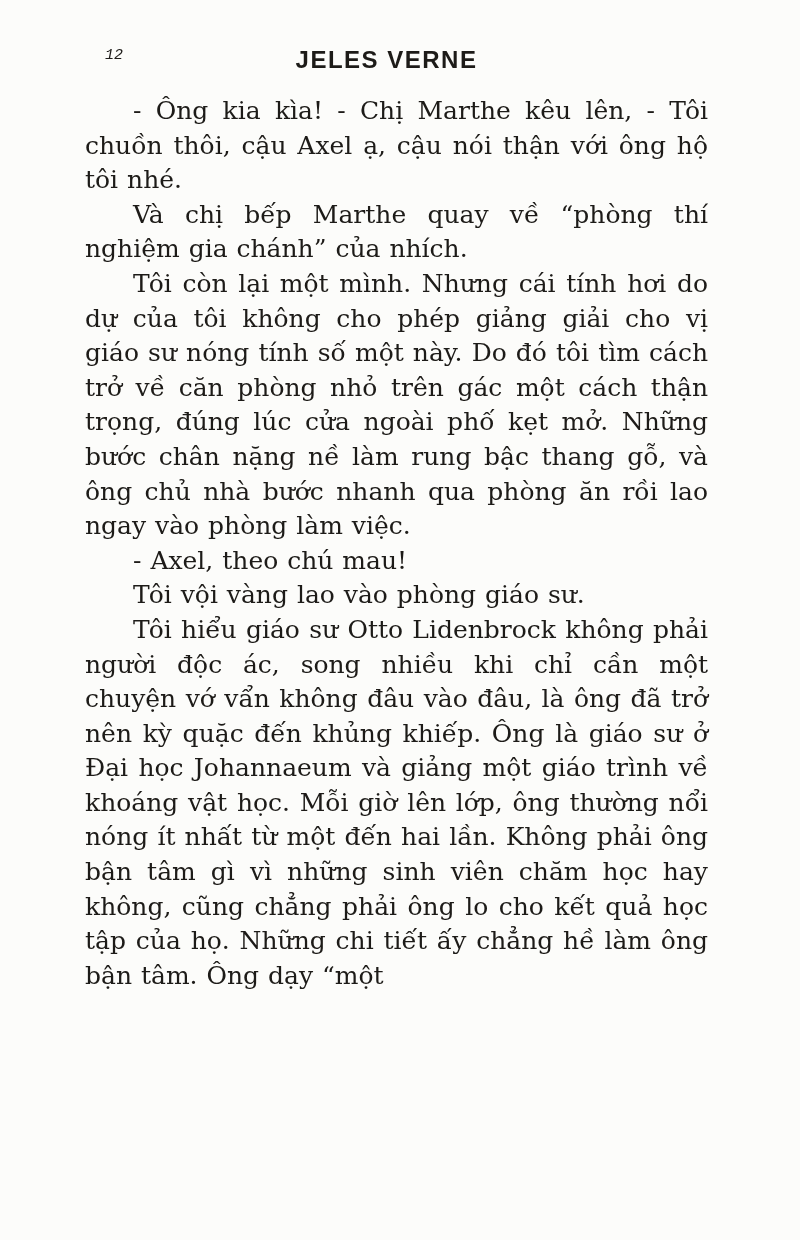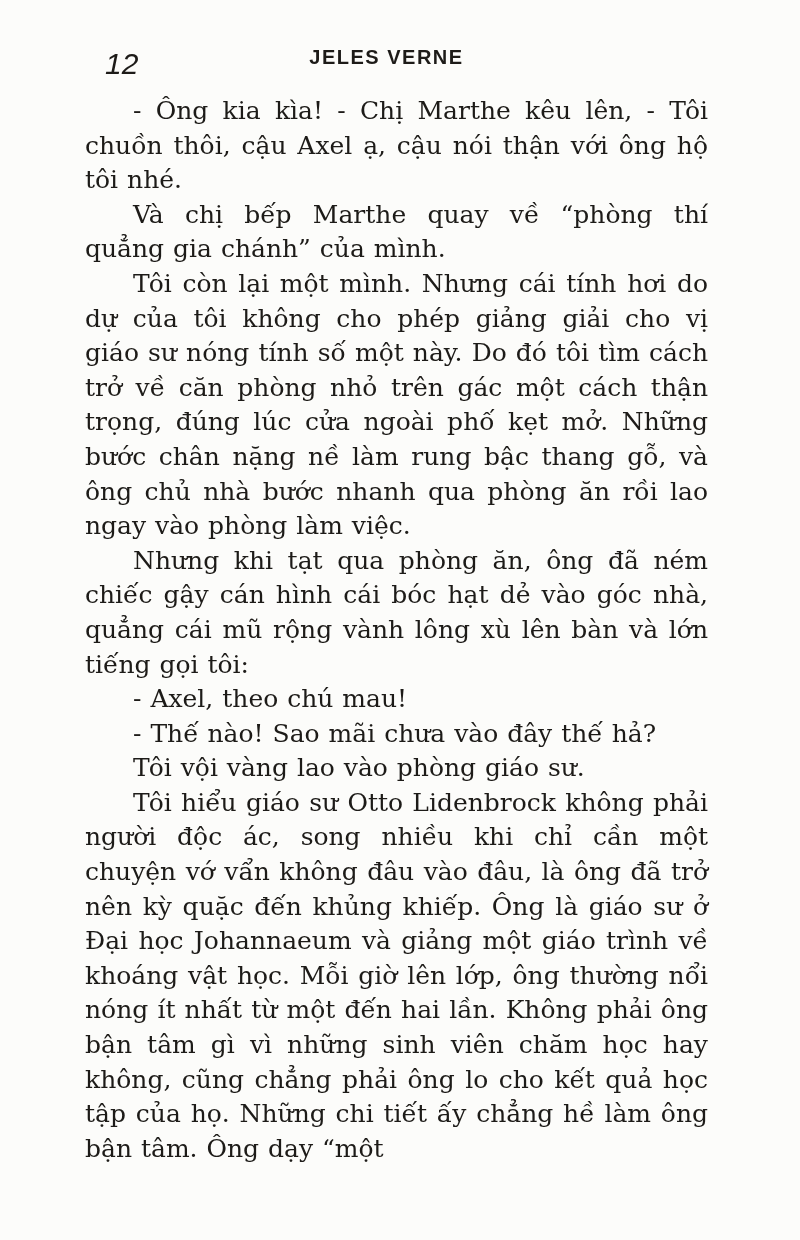--- a/index.html
+++ b/index.html
@@ -27,29 +27,29 @@
     left: 85px;
     width: 623px;
     height: 30px;
     text-align: center;
   }
   .pagenum {
     position: absolute;
     left: 20px;
     top: 1px;
     font-style: italic;
-    font-size: 30px;
-    font-family: Liberation Sans, sans-serif;
+    font-size: 15px;
+    font-family: Liberation Mono, monospace;
     color: var(--ink, #1d1b18);
   }
   .running-title {
     display: inline-block;
     font-family: "Liberation Sans", sans-serif;
     font-weight: 700;
-    font-size: 20px;
+    font-size: 24px;
     letter-spacing: 1.5px;
     color: var(--ink, #1d1b18);
     transform: translateX(-10px);
   }
   .body-text {
     position: absolute;
     top: 94px;
     left: 85px;
     width: 623px;
     font-size: 25px;
@@ -67,21 +67,19 @@
 </head>
 <body>
 
 <div class="page">
   <header class="running-head">
     <span class="pagenum">12</span>
     <span class="running-title">JELES VERNE</span>
   </header>
   <main class="body-text">
       <p class="para">- Ông kia kìa! - Chị Marthe kêu lên, - Tôi chuồn thôi, cậu Axel ạ, cậu nói thận với ông hộ tôi nhé.</p>
-      <p class="para">Và chị bếp Marthe quay về “phòng thí quẳng gia chánh” của mình.</p>
+      <p class="para">Và chị bếp Marthe quay về “phòng thí nghiệm gia chánh” của nhích.</p>
       <p class="para">Tôi còn lại một mình. Nhưng cái tính hơi do dự của tôi không cho phép giảng giải cho vị giáo sư nóng tính số một này. Do đó tôi tìm cách trở về căn phòng nhỏ trên gác một cách thận trọng, đúng lúc cửa ngoài phố kẹt mở. Những bước chân nặng nề làm rung bậc thang gỗ, và ông chủ nhà bước nhanh qua phòng ăn rồi lao ngay vào phòng làm việc.</p>
-      <p class="para">Nhưng khi tạt qua phòng ăn, ông đã ném chiếc gậy cán hình cái bóc hạt dẻ vào góc nhà, quẳng cái mũ rộng vành lông xù lên bàn và lớn tiếng gọi tôi:</p>
       <p class="para">- Axel, theo chú mau!</p>
-      <p class="para">- Thế nào! Sao mãi chưa vào đây thế hả?</p>
       <p class="para">Tôi vội vàng lao vào phòng giáo sư.</p>
       <p class="para">Tôi hiểu giáo sư Otto Lidenbrock không phải người độc ác, song nhiều khi chỉ cần một chuyện vớ vẩn không đâu vào đâu, là ông đã trở nên kỳ quặc đến khủng khiếp. Ông là giáo sư ở Đại học Johannaeum và giảng một giáo trình về khoáng vật học. Mỗi giờ lên lớp, ông thường nổi nóng ít nhất từ một đến hai lần. Không phải ông bận tâm gì vì những sinh viên chăm học hay không, cũng chẳng phải ông lo cho kết quả học tập của họ. Những chi tiết ấy chẳng hề làm ông bận tâm. Ông dạy “một</p>
     </main>
 </div>
 
 </body></html>

